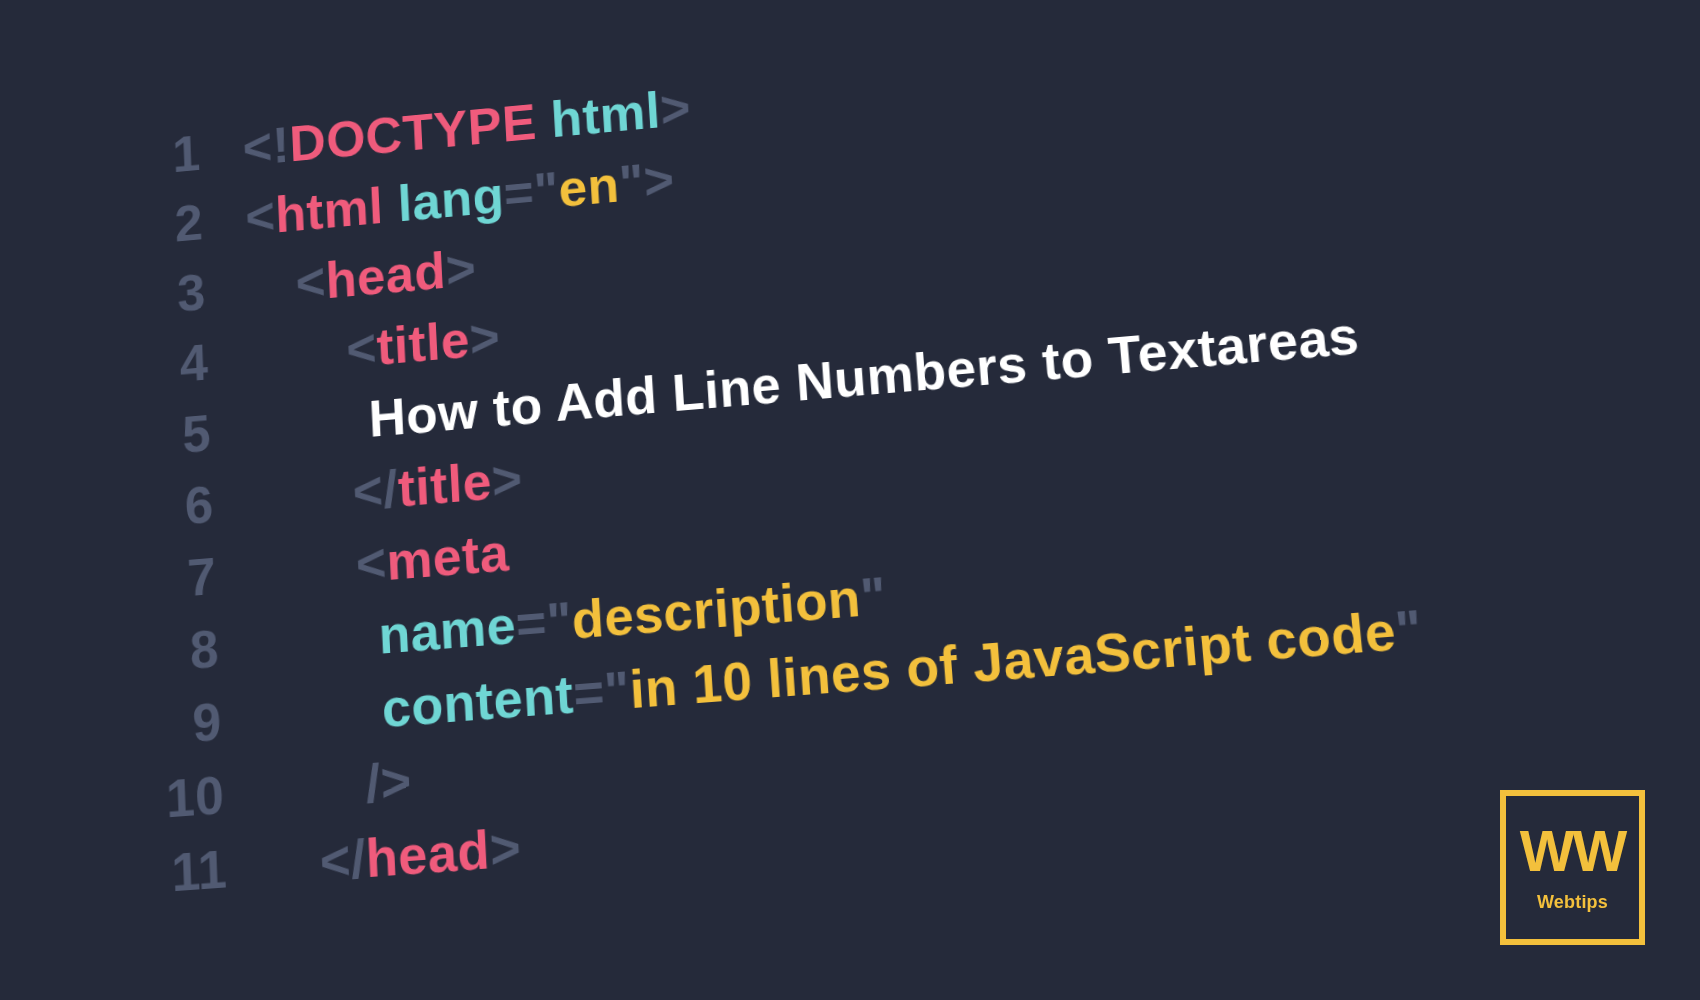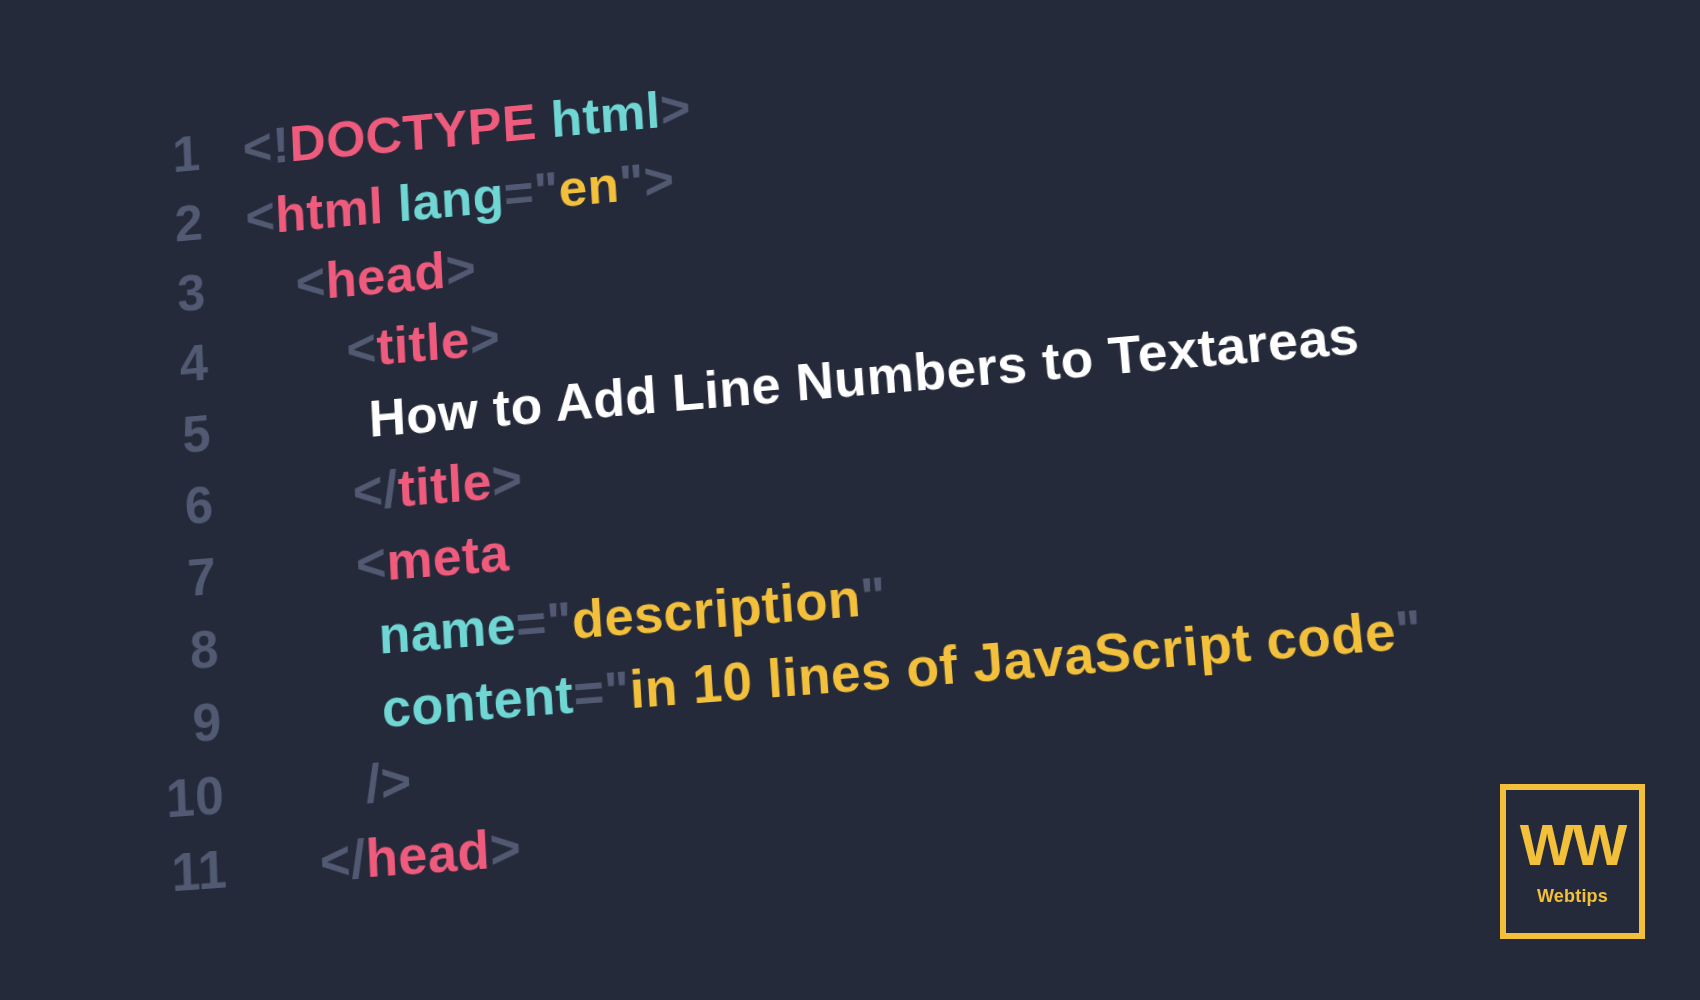--- a/index.html
+++ b/index.html
@@ -45,21 +45,21 @@
     .attr { color: #6fd6d4; }
     .val { color: #f3c03c; }
     .text { color: #ffffff; }
     .ind1 { padding-left: 50px; }
     .ind2 { padding-left: 100px; }
     .ind3 { padding-left: 120px; }
     
     .logo {
       position: absolute;
       right: 55px;
-      bottom: 61px;
+      bottom: 55px;
       width: 145px;
       height: 155px;
       background: #252a3a;
       border: 6px solid #f3c03c;
       display: flex;
       flex-direction: column;
       align-items: center;
       justify-content: center;
     }
     .logo-ww {

